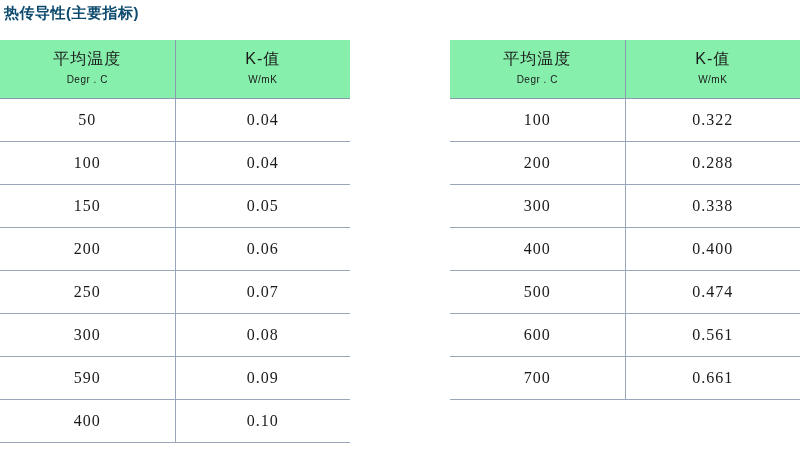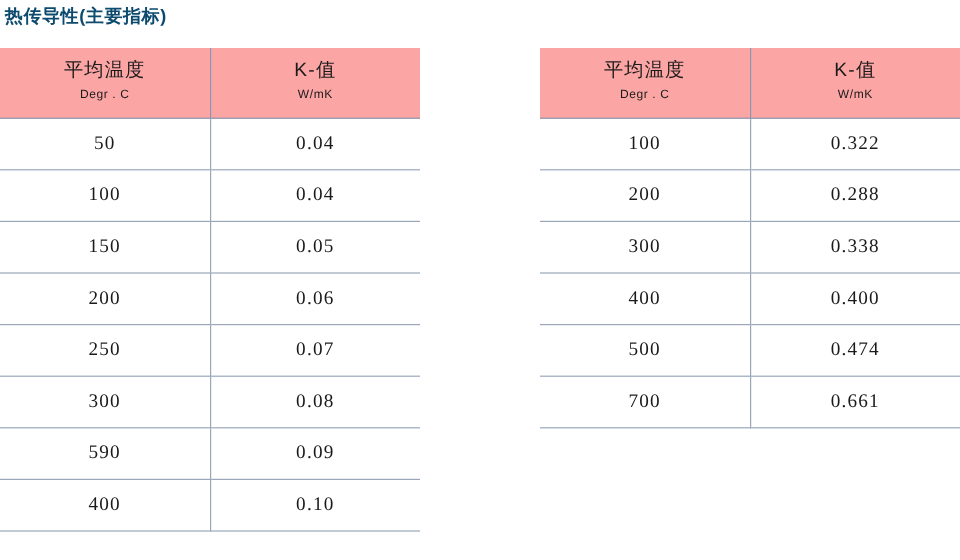--- a/index.html
+++ b/index.html
@@ -54,21 +54,21 @@
   }
   table.kt th, table.kt td {
     text-align: center;
     vertical-align: middle;
     font-size: 16px;
     font-weight: normal;
     color: #1a1a1a;
     padding: 0;
   }
   table.kt thead th {
-    background: #fca5a5;
+    background: #86efac;
     height: 58px;
     border-bottom: 1px solid #8a99b0;
   }
   table.kt thead th.divider {
     border-right: 1px solid #8a99b0;
   }
   .hdr-line1 {
     display: block;
     font-size: 16px;
     line-height: 22px;
@@ -192,20 +192,24 @@
           </tr>
           <tr>
             <td class="divider">400</td>
             <td>0.400</td>
           </tr>
           <tr>
             <td class="divider">500</td>
             <td>0.474</td>
           </tr>
           <tr>
+            <td class="divider">600</td>
+            <td>0.561</td>
+          </tr>
+          <tr>
             <td class="divider">700</td>
             <td>0.661</td>
           </tr>
         </tbody>
       </table>
     </div>
 
   </div>
 </div>
 

